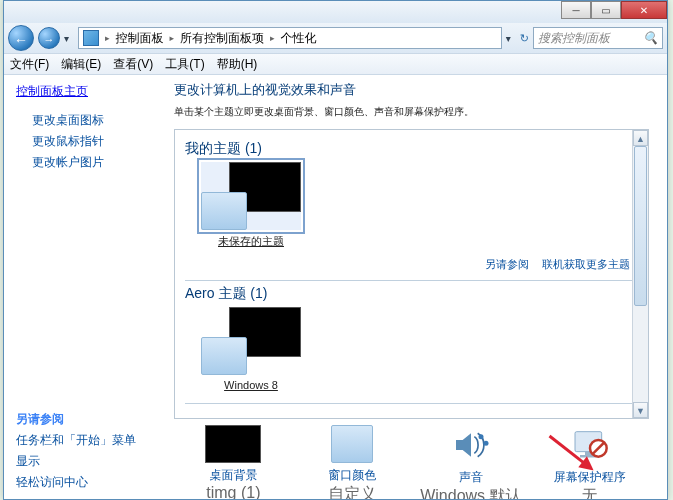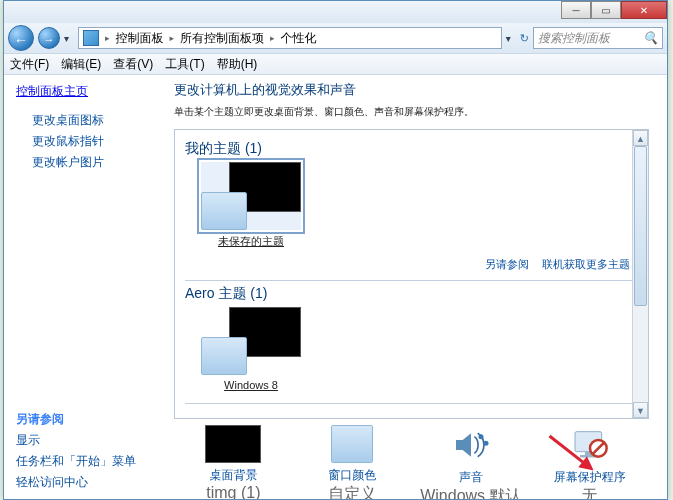--- a/index.html
+++ b/index.html
@@ -298,22 +298,22 @@
       <a href="#">控制面板主页</a>
       <div style="height:8px"></div>
       <div class="main-links">
         <a href="#">更改桌面图标</a>
         <a href="#">更改鼠标指针</a>
         <a href="#">更改帐户图片</a>
       </div>
       <div class="spacer"></div>
       <div class="refs-head">另请参阅</div>
       <div class="refs">
+        <a href="#">任务栏和「开始」菜单</a>
         <a href="#">显示</a>
-        <a href="#">任务栏和「开始」菜单</a>
         <a href="#">轻松访问中心</a>
       </div>
     </div>
 
     <div class="main">
       <h1>更改计算机上的视觉效果和声音</h1>
       <div class="sub">单击某个主题立即更改桌面背景、窗口颜色、声音和屏幕保护程序。</div>
 
       <div class="scrollbox">
         <div class="scrollcontent">

